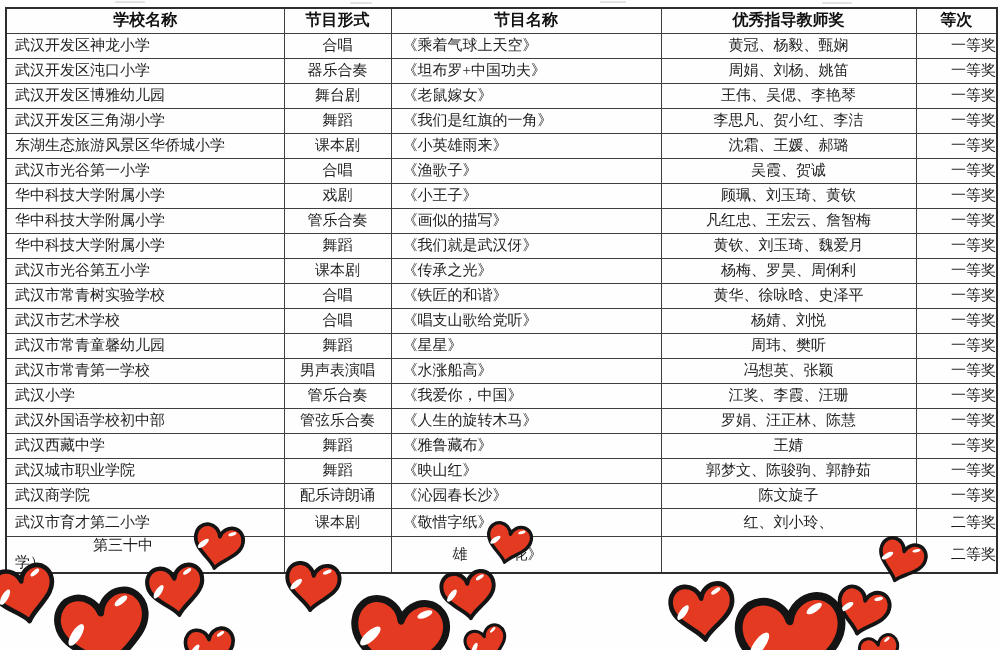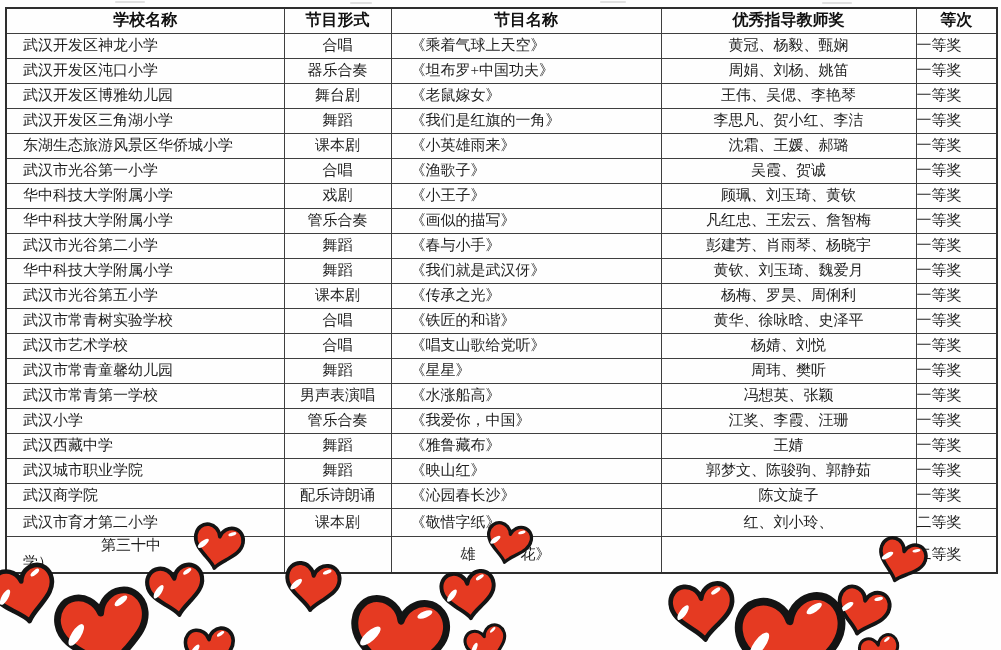--- a/index.html
+++ b/index.html
@@ -14,25 +14,25 @@
   th,td{
     border:1.5px solid #3f3f3f;
     font-size:15px;
     overflow:hidden;white-space:nowrap;
     padding:0;
     vertical-align:middle;
   }
   thead tr{height:25px;}
   tbody tr{height:25px;}
   th{font-size:16px;font-weight:bold;text-align:center;color:#111;}
-  td.c-school{text-align:left;padding-left:16px;}
+  td.c-school{text-align:left;padding-left:8px;}
   td.c-format{text-align:center;}
-  td.c-program{text-align:left;padding-left:19px;}
+  td.c-program{text-align:left;padding-left:11px;}
   td.c-teachers{text-align:center;}
-  td.c-rank{text-align:left;}
+  td.c-rank{text-align:right;}
   td div{line-height:17px;}
 
   .hearts-layer{position:absolute;left:0;top:0;width:1001px;height:650px;z-index:5;pointer-events:none;}
   .heart{position:absolute;}
   .heart svg{display:block;width:100%;height:100%;}
 
   .scan-artifact{position:absolute;background:#c9c9c9;opacity:.55;border-radius:2px;z-index:0;}
 </style>
 </head>
 <body>
@@ -111,27 +111,20 @@
           <td class="c-rank">一等奖</td>
         </tr>
         <tr>
           <td class="c-school">华中科技大学附属小学</td>
           <td class="c-format">管乐合奏</td>
           <td class="c-program">《画似的描写》</td>
           <td class="c-teachers">凡红忠、王宏云、詹智梅</td>
           <td class="c-rank">一等奖</td>
         </tr>
         <tr>
-          <td class="c-school">武汉市光谷第二小学</td>
-          <td class="c-format">舞蹈</td>
-          <td class="c-program">《春与小手》</td>
-          <td class="c-teachers">彭建芳、肖雨琴、杨晓宇</td>
-          <td class="c-rank">一等奖</td>
-        </tr>
-        <tr>
           <td class="c-school">华中科技大学附属小学</td>
           <td class="c-format">舞蹈</td>
           <td class="c-program">《我们就是武汉伢》</td>
           <td class="c-teachers">黄钦、刘玉琦、魏爱月</td>
           <td class="c-rank">一等奖</td>
         </tr>
         <tr>
           <td class="c-school">武汉市光谷第五小学</td>
           <td class="c-format">课本剧</td>
           <td class="c-program">《传承之光》</td>
@@ -164,20 +157,27 @@
           <td class="c-format">男声表演唱</td>
           <td class="c-program">《水涨船高》</td>
           <td class="c-teachers">冯想英、张颖</td>
           <td class="c-rank">一等奖</td>
         </tr>
         <tr>
           <td class="c-school">武汉小学</td>
           <td class="c-format">管乐合奏</td>
           <td class="c-program">《我爱你，中国》</td>
           <td class="c-teachers">江奖、李霞、汪珊</td>
+          <td class="c-rank">一等奖</td>
+        </tr>
+        <tr>
+          <td class="c-school">武汉外国语学校初中部</td>
+          <td class="c-format">管弦乐合奏</td>
+          <td class="c-program">《人生的旋转木马》</td>
+          <td class="c-teachers">罗娟、汪正林、陈慧</td>
           <td class="c-rank">一等奖</td>
         </tr>
         <tr>
           <td class="c-school">武汉西藏中学</td>
           <td class="c-format">舞蹈</td>
           <td class="c-program">《雅鲁藏布》</td>
           <td class="c-teachers">王婧</td>
           <td class="c-rank">一等奖</td>
         </tr>
         <tr>

